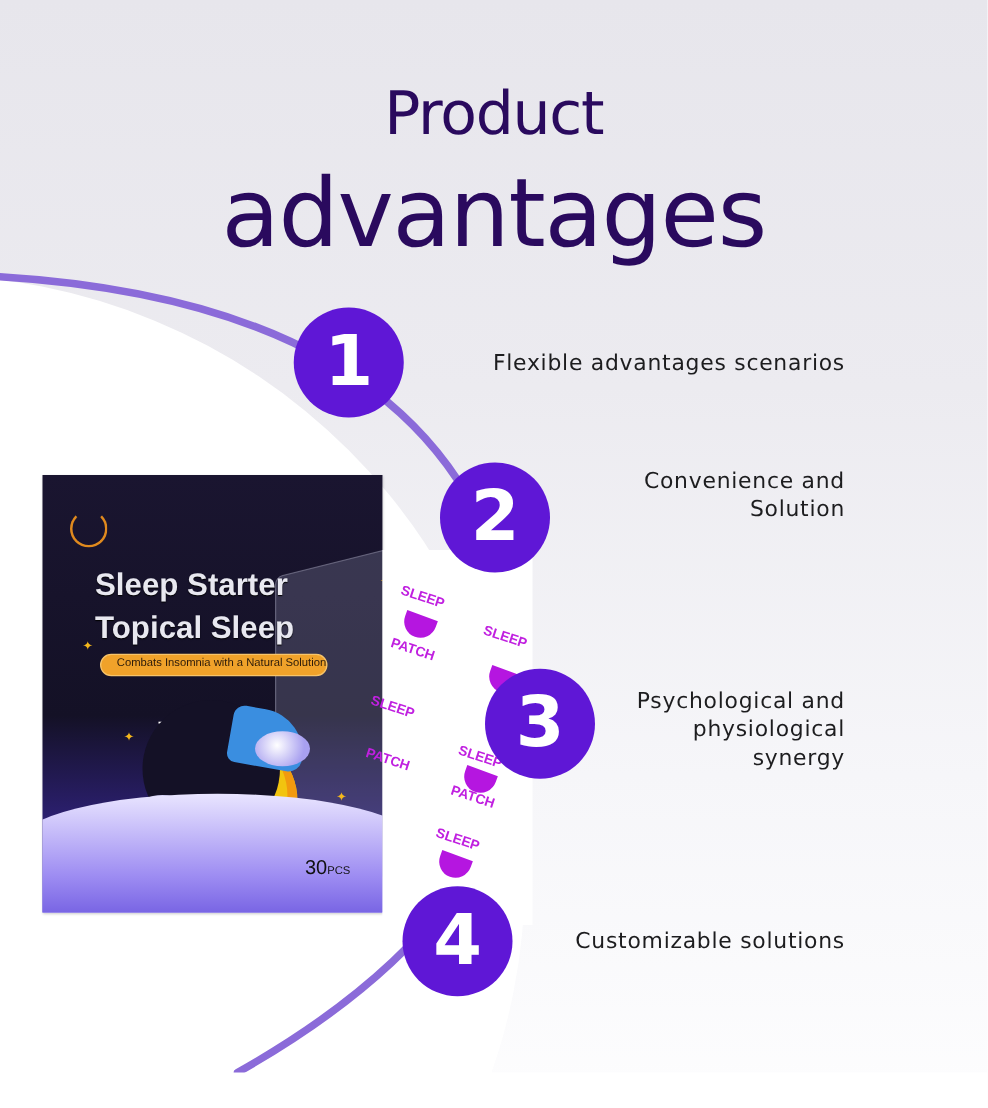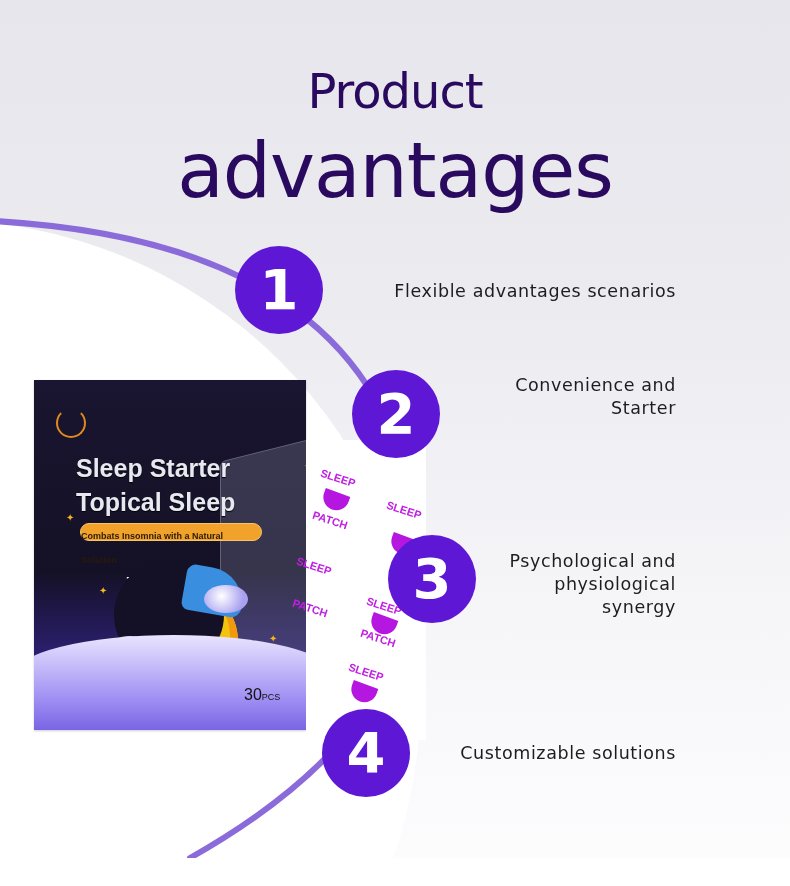--- a/index.html
+++ b/index.html
@@ -27,21 +27,21 @@
   .cloud-bottom{position:absolute;left:-20px;top:255px;width:320px;height:120px;
        background:linear-gradient(180deg,#e9e5ff 0%,#9d8cf2 55%,#5a44d8 100%);
        border-radius:60% 60% 0 0 / 40% 40% 0 0;}
   .logo{position:absolute;left:22px;top:28px;width:26px;height:26px;border-radius:50%;
         border:2px solid #e08a1e;border-top-color:transparent;}
   .box-title{position:absolute;left:42px;width:240px;color:#e8e8f0;font-weight:bold;font-size:25px;
              font-family:Liberation Sans, sans-serif;text-shadow:0 1px 1px #000;}
   .box-title.t1{top:74px;}
   .box-title.t2{top:108px;}
   .subtitle-pill{position:absolute;left:46px;top:143px;width:180px;height:16px;border-radius:9px;
-        background:#f0a22a;color:#2a1a0a;font-size:9px;font-weight:bold;text-align:left;line-height:24px;
+        background:#f0a22a;color:#2a1a0a;font-size:9px;font-weight:normal;text-align:right;line-height:12px;
         border:1px solid #f7c46a;}
   .moon{position:absolute;left:94px;top:206px;width:110px;height:110px;border-radius:50%;
         background:#f2c40f;box-shadow:inset -8px -4px 0 #f29a0e;}
   .moon-cut{position:absolute;left:80px;top:180px;width:110px;height:110px;border-radius:50%;
         background:#141126;}
   .cap{position:absolute;left:150px;top:188px;width:60px;height:46px;
        background:#3a8ee0;border-radius:10px 40px 12px 8px;transform:rotate(10deg);}
   .cloud{position:absolute;background:radial-gradient(circle at 40% 40%,#ffffff,#a8a0f0 70%);
          border-radius:50%;}
   .zzz{position:absolute;color:#fff;font-weight:bold;}
@@ -114,21 +114,21 @@
 <div class="badge" style="left:235px;top:246px">1</div>
 <div class="badge" style="left:352px;top:370px">2</div>
 <div class="badge" style="left:388px;top:535px">3</div>
 <div class="badge" style="left:322px;top:709px">4</div>
 
 <div class="label" style="left:300px;width:376px;top:280px">
   <div>Flexible advantages scenarios</div>
 </div>
 <div class="label" style="left:420px;width:256px;top:374px">
   <div>Convenience and</div>
-  <div>Starter</div>
+  <div>Solution</div>
 </div>
 <div class="label" style="left:460px;width:216px;top:550px">
   <div>Psychological and</div>
   <div>physiological</div>
   <div>synergy</div>
 </div>
 <div class="label" style="left:420px;width:256px;top:742px">
   <div>Customizable solutions</div>
 </div>
 

